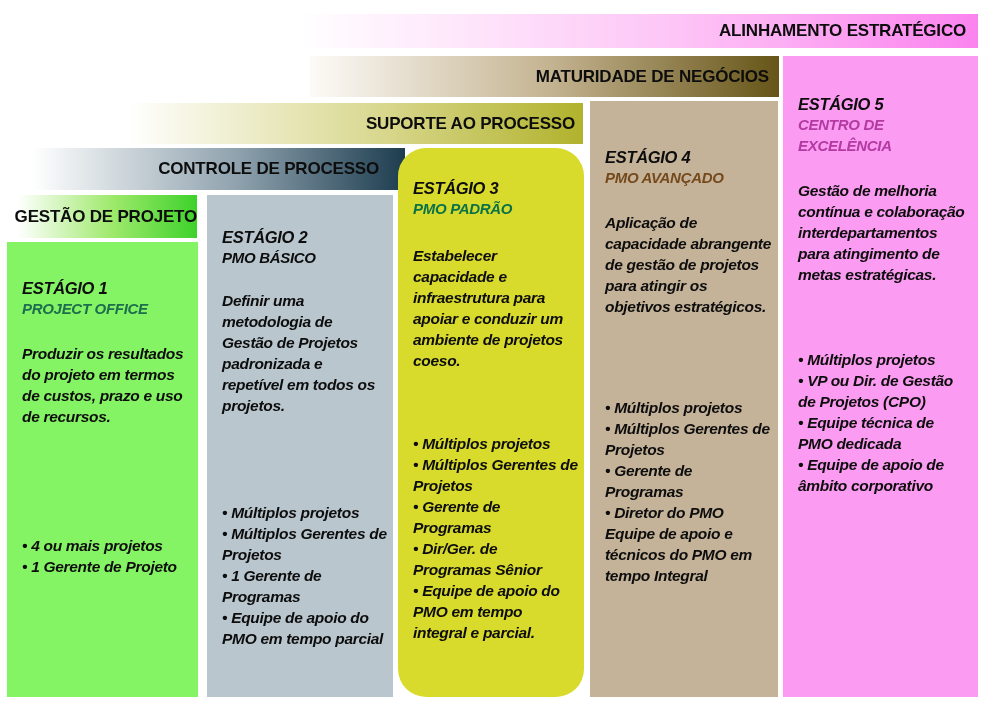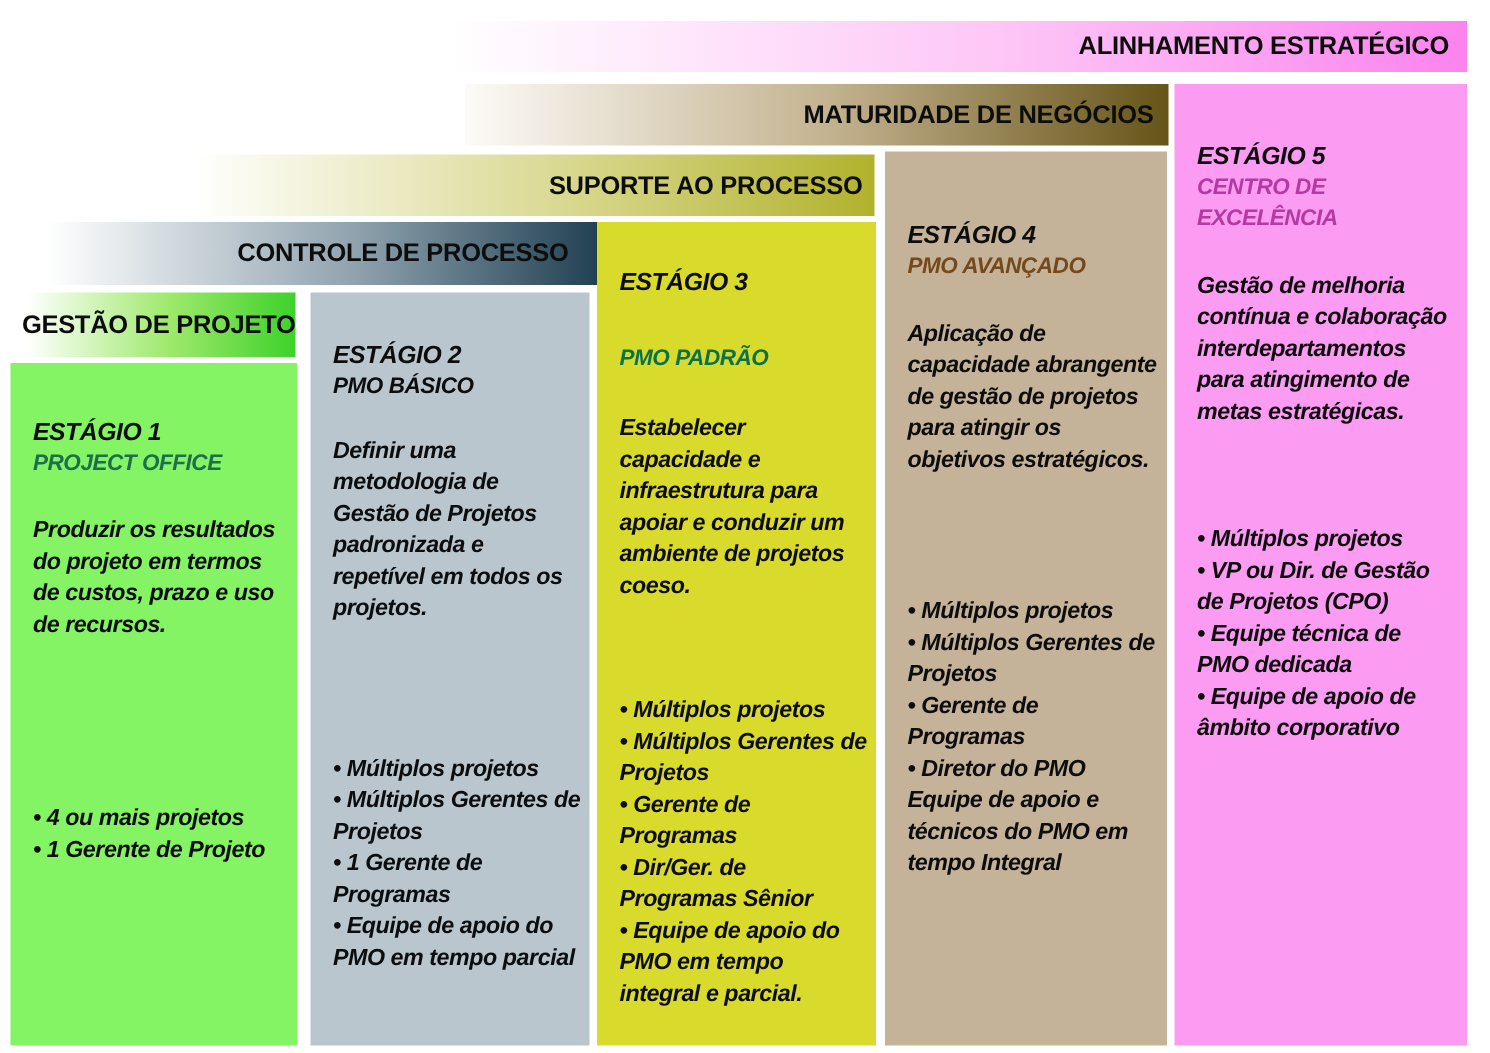--- a/index.html
+++ b/index.html
@@ -34,29 +34,29 @@
     background:linear-gradient(to right,#ffffff 4%,#9ee96b 55%,#3ed22b); }
   #bar-gestao .bar-label { text-align:right; }
 
   
   .col {
     position:absolute; box-sizing:border-box;
     padding-left:15px; padding-right:6px; color:#0d0d0d;font-style:italic;
   }
   #col1 { left:7px;   top:242px; width:191px; height:455px; background:#85f464; padding-top:36px; }
   #col2 { left:207px; top:195px; width:186px; height:502px; background:#b9c6ce; padding-top:32px; }
-  #col3 { left:398px; top:148px; width:186px; height:549px; background:#d9db2c; padding-top:30px; }
+  #col3 { left:398px; top:148px; width:186px; height:549px; background:#d9db2c; padding-top:30px;border-radius:28px; }
   #col4 { left:590px; top:101px; width:188px; height:596px; background:#c5b399; padding-top:46px; }
   #col5 { left:783px; top:56px;  width:195px; height:641px; background:#fb9bf1; padding-top:38px; }
 
   .stage { font-size:16.5px; font-weight:bold; line-height:20px; letter-spacing:-0.3px; }
   .title { font-size:15px;   font-weight:bold; line-height:21px; letter-spacing:-0.3px; }
   #col1 .title { color:#1d6e4d; }
   #col2 .title { color:#0d0d0d; }
-  #col3 .title { color:#0b7248;margin-top:30px; }
+  #col3 .title { color:#0b7248; }
   #col4 .title { color:#74491c; }
   #col5 .title { color:#b23aa2; }
 
   .desc {
     margin:0; font-size:15.5px; font-weight:bold; line-height:21px; letter-spacing:-0.3px;
   }
   #col1 .desc { margin-top:24px; }
   #col2 .desc { margin-top:22px; }
   #col3 .desc { margin-top:26px; }
   #col4 .desc { margin-top:24px; }

